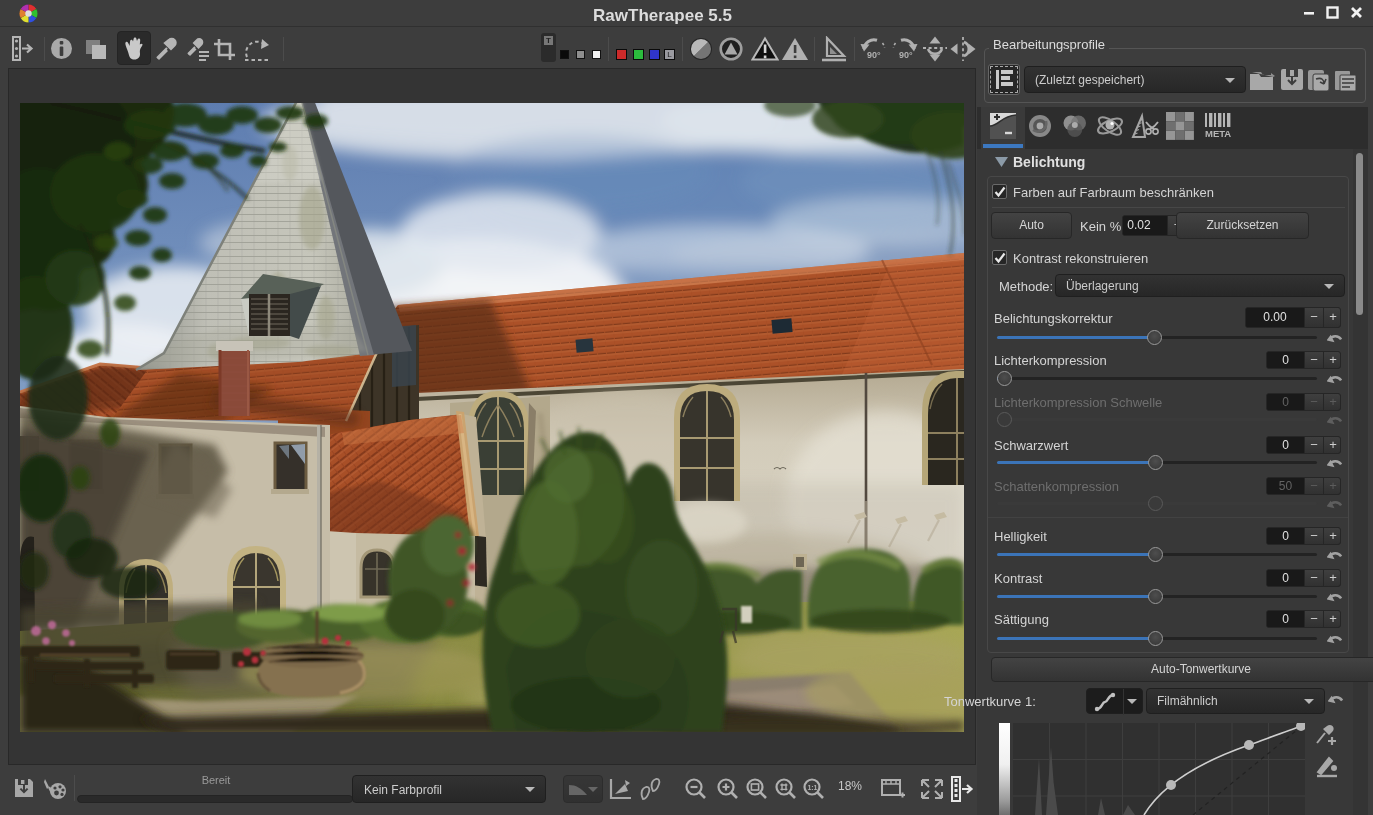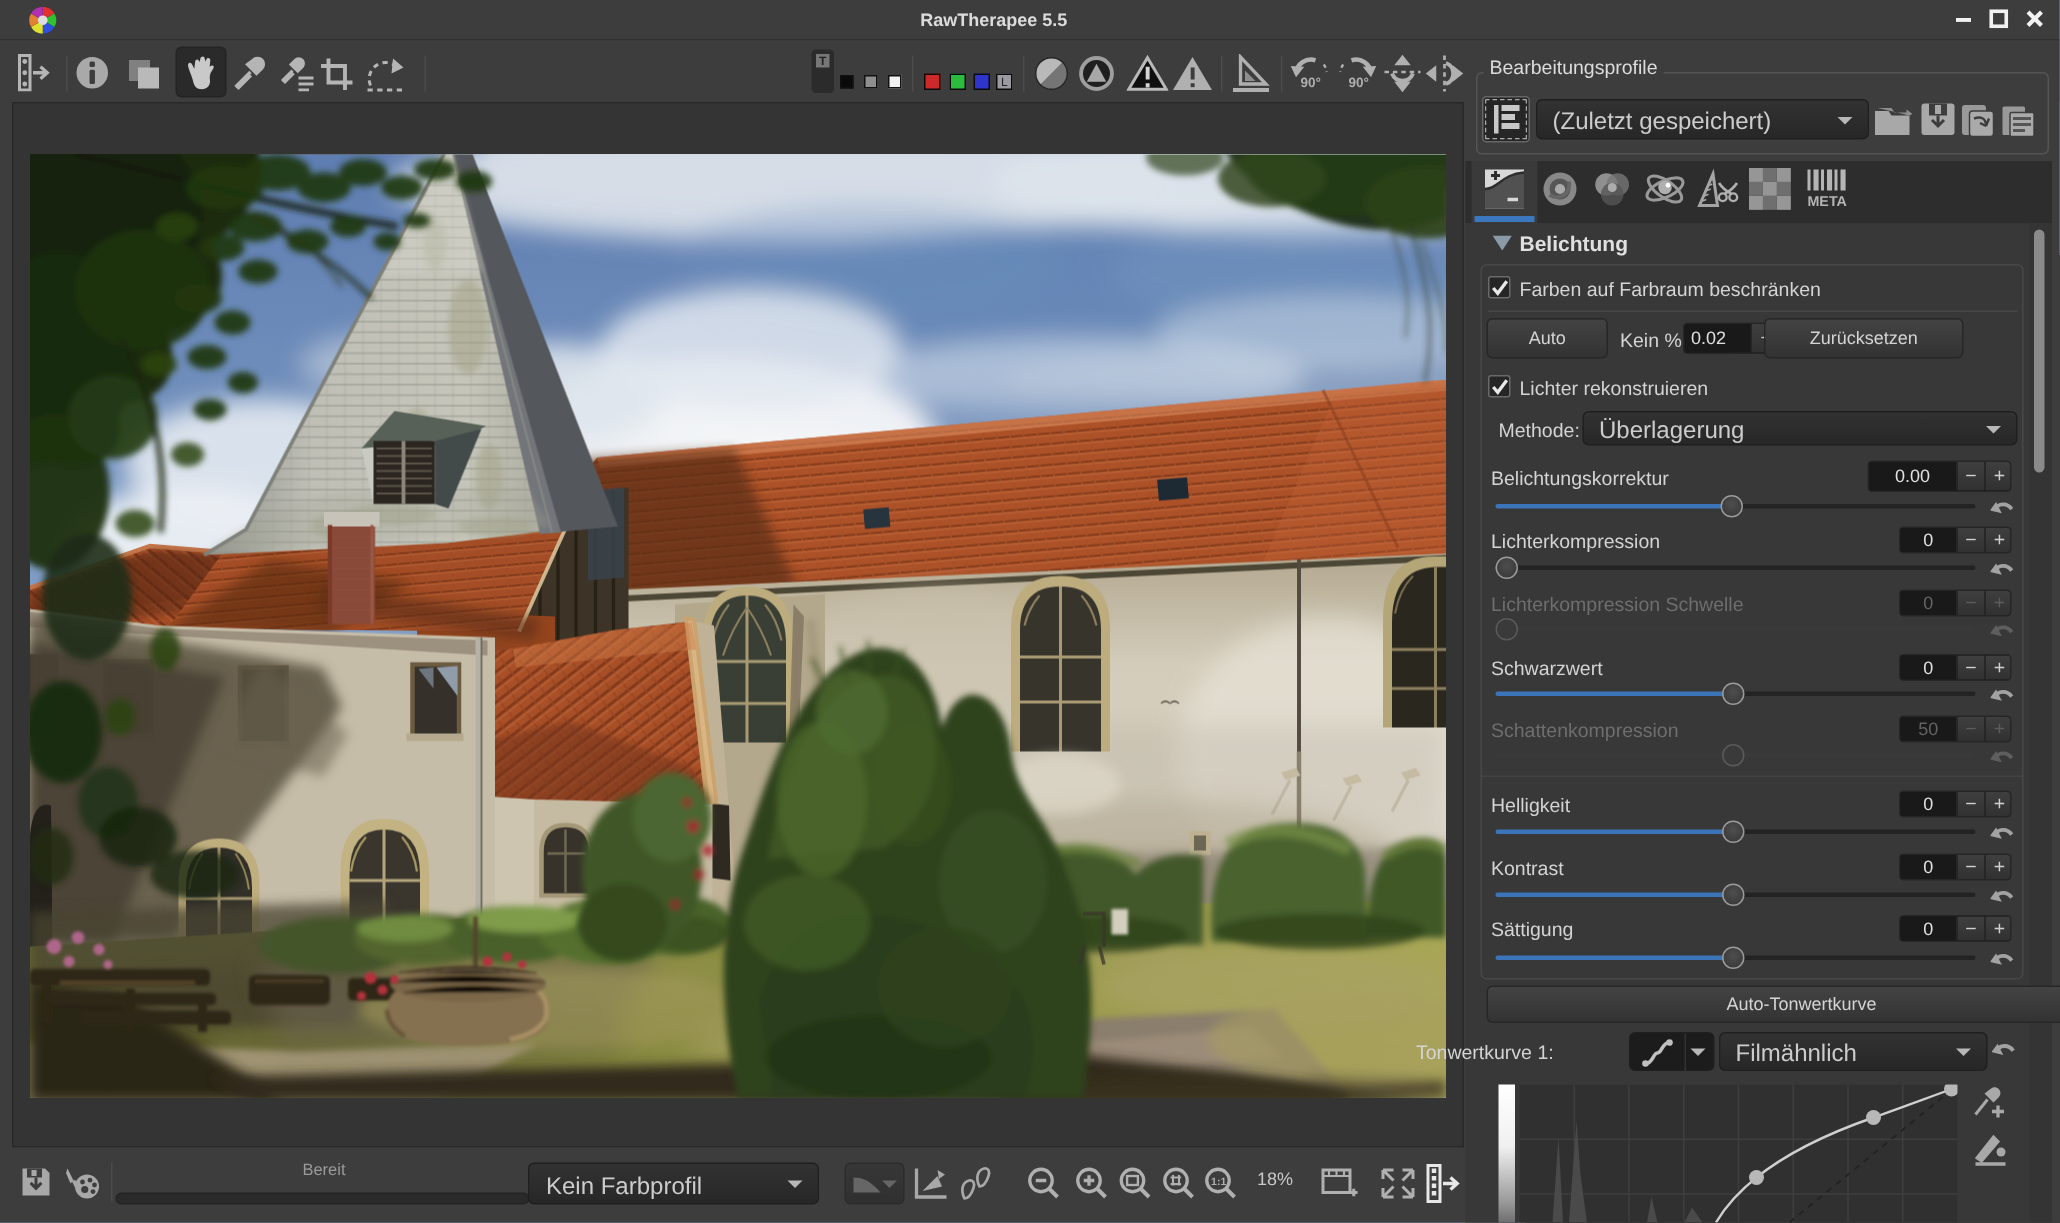--- a/index.html
+++ b/index.html
@@ -1,26 +1,26 @@
 <!DOCTYPE html>
 <html><head><meta charset="utf-8"><style>
 *{margin:0;padding:0;box-sizing:border-box}
 html,body{width:1373px;height:815px;overflow:hidden}
 body{background:#3d3d3d;font-family:"Liberation Sans",sans-serif;position:relative;color:#d4d4d4}
 .abs{position:absolute}
 #titlebar{position:absolute;left:0;top:0;width:1373px;height:27px;background:#3d3d3d;border-bottom:1px solid #303030}
-#title{position:absolute;left:0;top:6px;width:1325px;text-align:center;font-size:12px;font-weight:bold;color:#dcdcdc}
+#title{position:absolute;left:0;top:6px;width:1325px;text-align:center;font-size:17px;font-weight:bold;color:#dcdcdc}
 #toolbar{position:absolute;left:0;top:27px;width:1373px;height:41px;background:#3d3d3d}
 .sep{position:absolute;width:1px;background:#4c4c4c}
 #mainarea{position:absolute;left:8px;top:68px;width:968px;height:697px;background:#343434;border:1px solid #282828}
 #photo{position:absolute;left:11px;top:34px;width:944px;height:629px;background:#8fa5c0}
 #statusbar{position:absolute;left:0;top:765px;width:977px;height:50px;background:#3d3d3d}
 #rightpanel{position:absolute;left:977px;top:27px;width:396px;height:788px;background:#3d3d3d}
 .btn{position:absolute;background:linear-gradient(#434343,#333333);border:1px solid #272727;border-radius:4px;color:#d4d4d4;font-size:12px;text-align:center}
-.dd{position:absolute;background:linear-gradient(#323232,#272727);border:1px solid #1f1f1f;border-radius:4px;color:#cccccc;font-size:16px}
+.dd{position:absolute;background:linear-gradient(#323232,#272727);border:1px solid #1f1f1f;border-radius:4px;color:#cccccc;font-size:12px}
 .dd .arr{position:absolute;right:10px;top:50%;margin-top:-2px;width:0;height:0;border-left:5px solid transparent;border-right:5px solid transparent;border-top:5px solid #b8b8b8}
 .cb{position:absolute;width:15px;height:15px;background:#262626;border:1px solid #6a6a6a;border-radius:2px}
 .cb svg{position:absolute;left:0px;top:0px}
 .lbl{position:absolute;font-size:13px;color:#d4d4d4;white-space:nowrap}
 .dis{color:#6e6e6e !important}
 .spin{position:absolute;height:21px;border:1px solid #262626;border-radius:3px;overflow:hidden;background:#191919}
 .spin .num{position:absolute;left:0;top:0;bottom:0;background:#191919;color:#e0e0e0;font-size:12px;text-align:center;line-height:19px}
 .spin .b{position:absolute;top:0;bottom:0;background:linear-gradient(#3f3f3f,#313131);color:#cfcfcf;text-align:center;font-size:13px;line-height:18px;border-left:1px solid #262626}
 .spin.sdis .num{color:#636363}
 .spin.sdis .b{color:#5c5c5c}
@@ -817,21 +817,21 @@
  <div class="b" style="left:44px;width:20px">−</div>
  <div class="b" style="left:64px;width:20px">+</div>
 </div>
 <div class="btn" style="left:1176px;top:212px;width:133px;height:27px;line-height:25px">Zurücksetzen</div>
 
 <div class="cb" style="left:992px;top:250px">
     <svg width="14" height="14" viewBox="0 0 14 14">
       <path d="M2.5 7 L5.5 10.5 L11.5 2.5" stroke="#e8e8e8" stroke-width="2.2" fill="none"></path>
     </svg>
   </div>
-<div class="lbl" style="left:1013px;top:251px">Lichter rekonstruieren</div>
+<div class="lbl" style="left:1013px;top:251px">Kontrast rekonstruieren</div>
 
 <div class="lbl" style="left:999px;top:279px">Methode:</div>
 <div class="dd" style="left:1055px;top:274px;width:290px;height:23px">
     <span style="position:absolute;left:10px;top:4px">Überlagerung</span>
     <span class="arr"></span>
   </div>
 
 <div class="lbl" style="left:994px;top:311px">Belichtungskorrektur</div>
 <div class="spin" style="left:1245px;top:307px;width:96px">
  <div class="num" style="width:58px">0.00</div>

